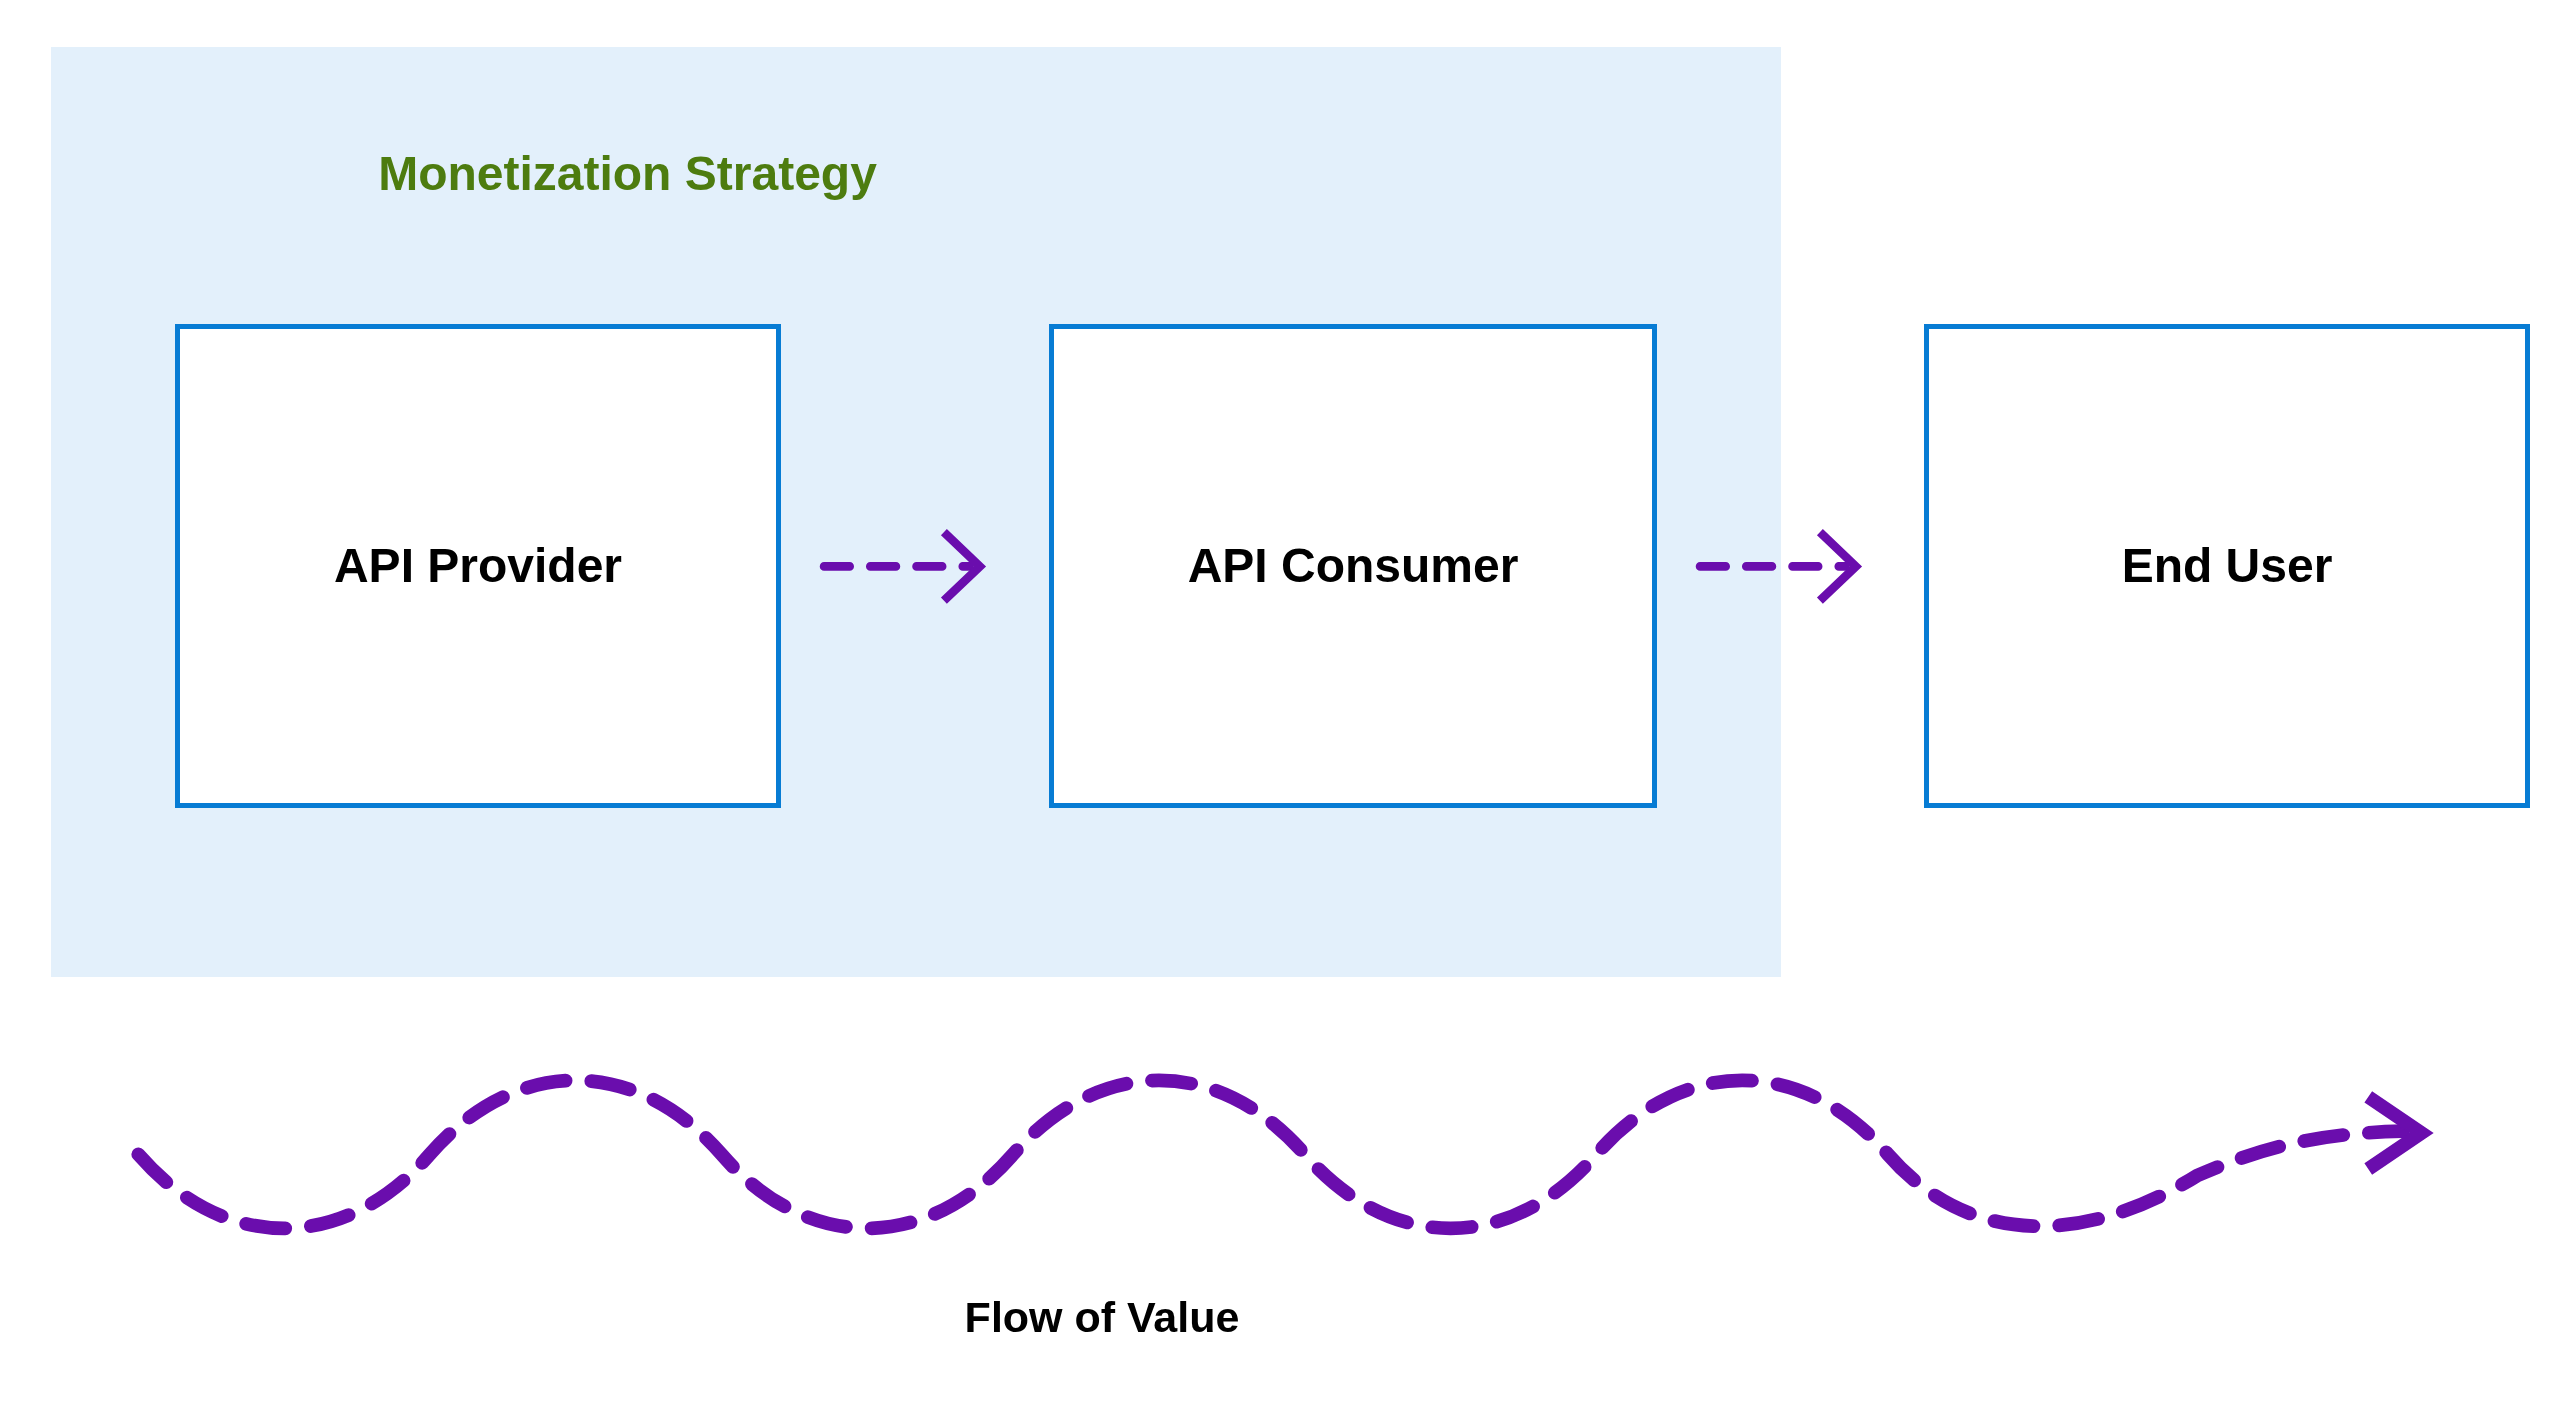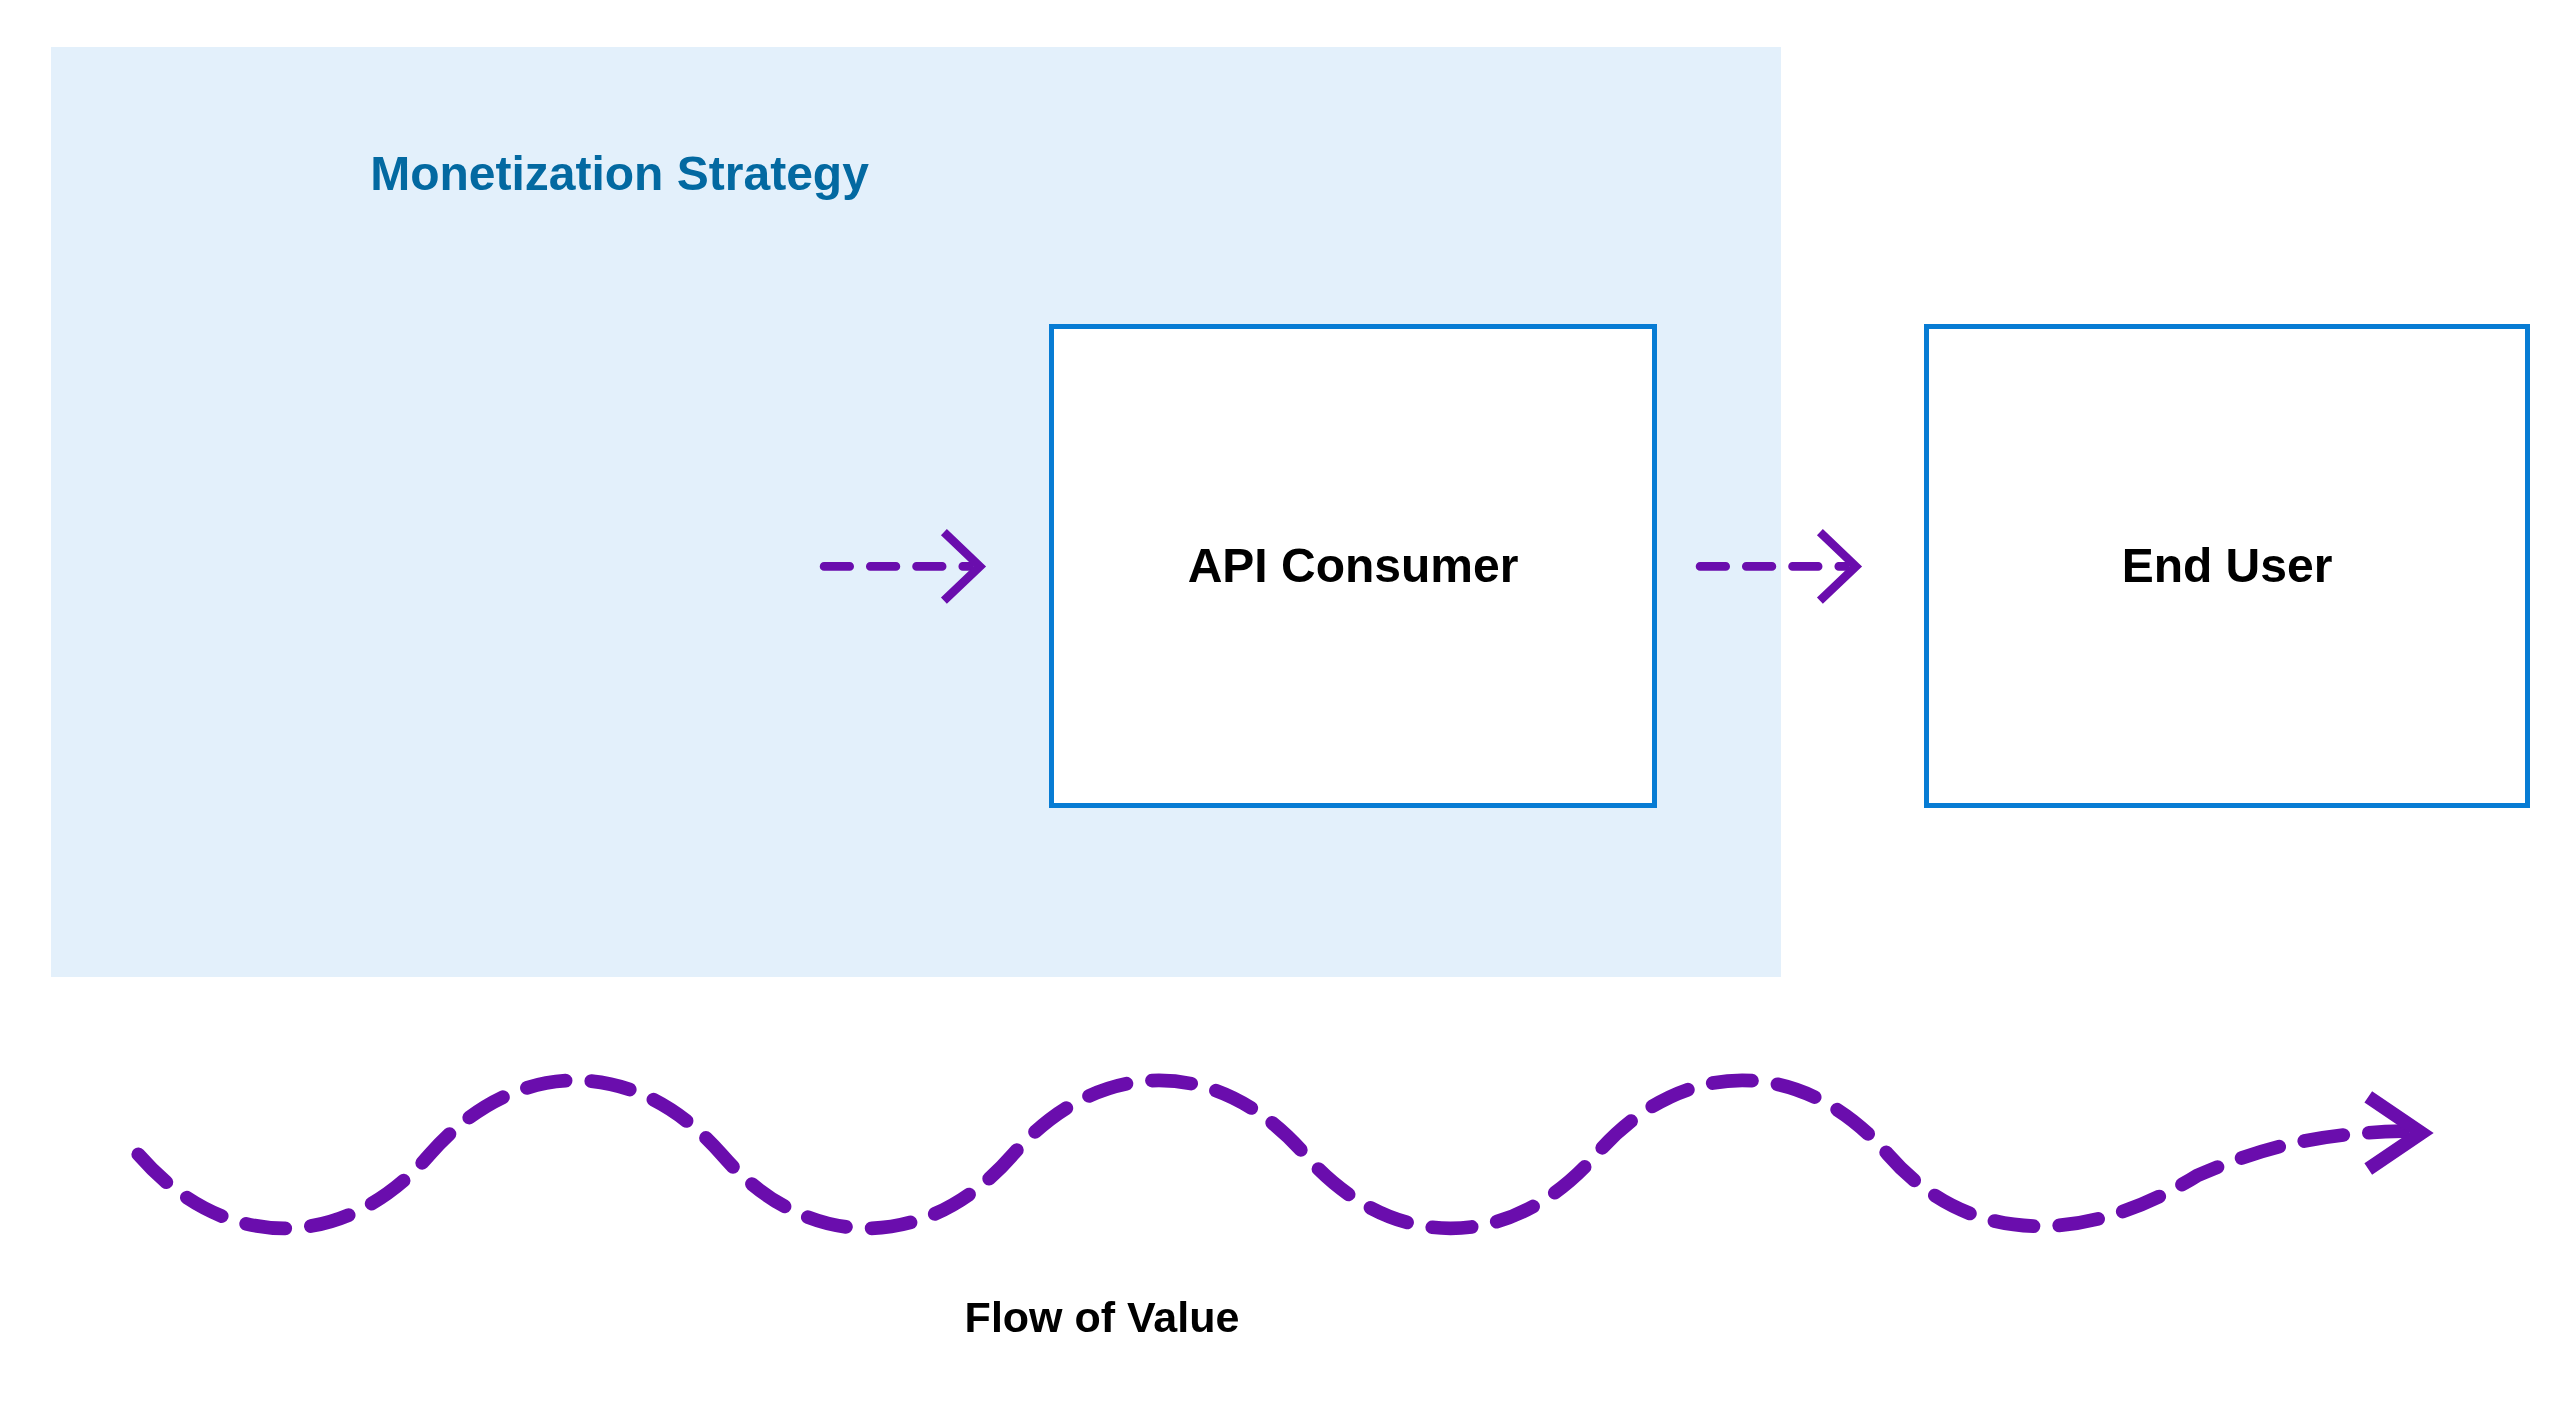--- a/index.html
+++ b/index.html
@@ -22,27 +22,27 @@
   #strategy-panel {
     position: absolute;
     left: 51px;
     top: 47px;
     width: 1730px;
     height: 930px;
     background: #e3f0fb;
   }
   #strategy-title {
     position: absolute;
-    left: 0;
+    left: 8px;
     top: 103px;
     width: 1137px;
     text-align: center;
     font-size: 48px;
     font-weight: bold;
-    color: #0369a1;
+    color: #4d7c0f;
     letter-spacing: 0px;
     line-height: 1;
   }
 
   
   .node-box {
     position: absolute;
     background: #ffffff;
     border: 5.2px solid #077cd4;
     box-sizing: border-box;
@@ -109,20 +109,23 @@
 </style>
 </head>
 <body>
 
 <div id="canvas">
 
   <div id="strategy-panel">
     <div id="strategy-title">Monetization Strategy</div>
   </div>
 
+  <div class="node-box" id="node-api-provider">
+    <span class="node-label">API Provider</span>
+  </div>
 
   <div class="node-box" id="node-api-consumer">
     <span class="node-label">API Consumer</span>
   </div>
 
   <div class="node-box" id="node-end-user">
     <span class="node-label">End User</span>
   </div>
 
   <svg class="connector-svg" id="connector-1" viewBox="0 0 230 160">

